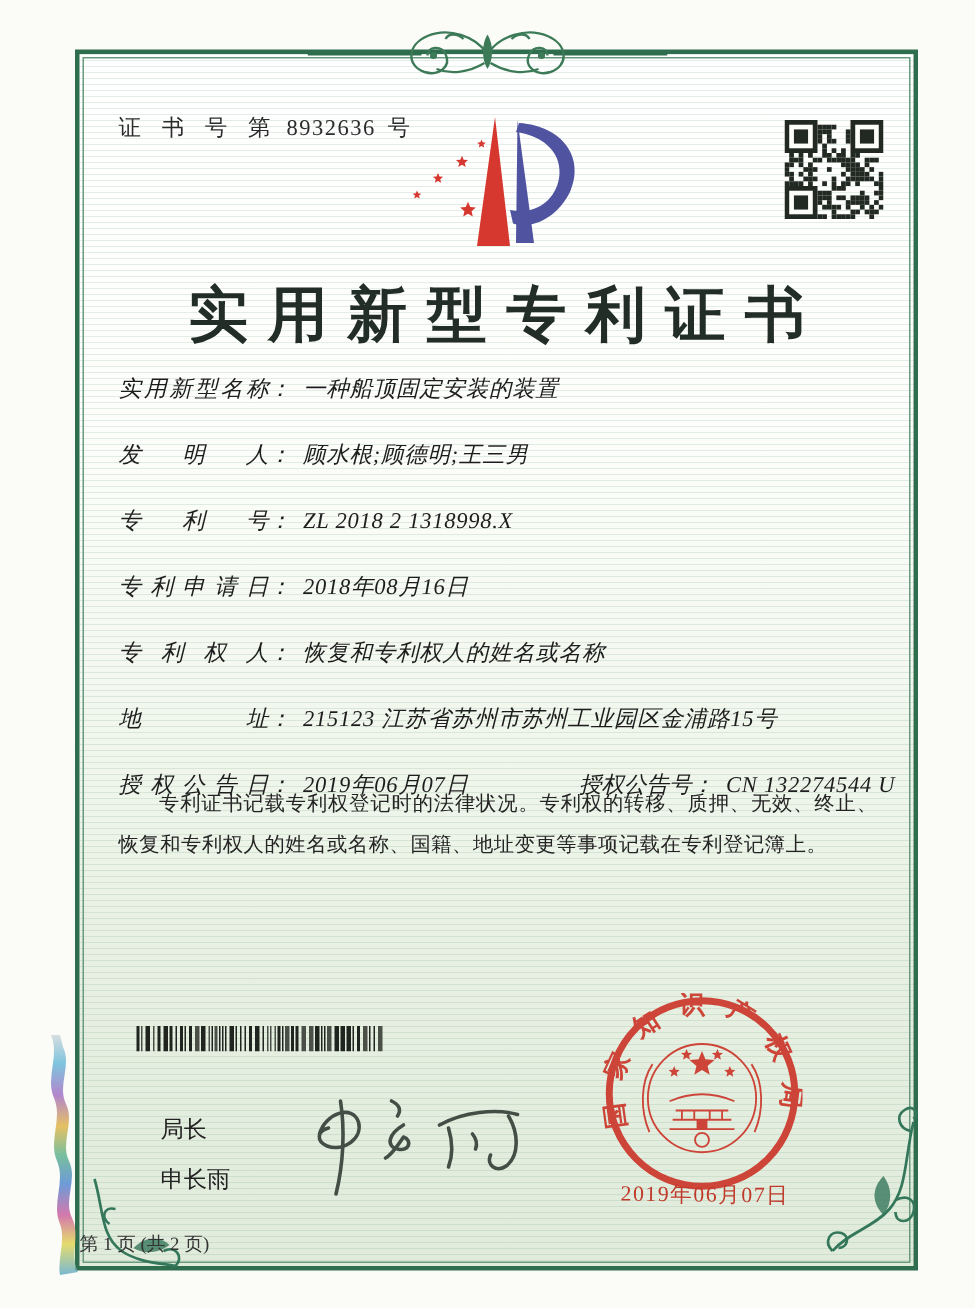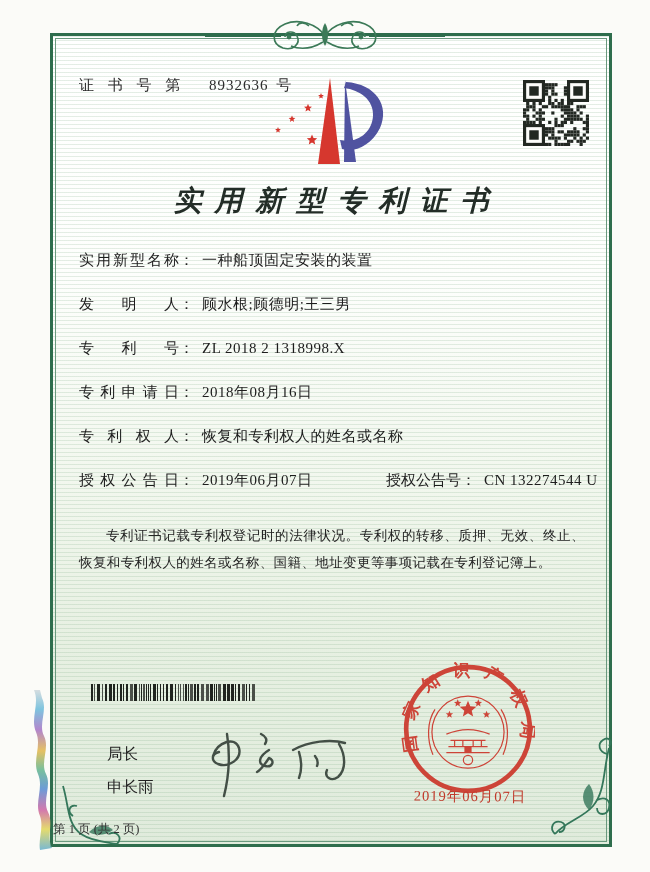--- a/index.html
+++ b/index.html
@@ -12,32 +12,32 @@
   .cert{
     position:absolute;left:50px;top:33px;width:562px;height:814px;
     box-sizing:border-box;border:3px solid #2e6d4d;
     background:
       repeating-linear-gradient(180deg, rgba(120,168,128,.20) 0 1px, rgba(255,255,255,0) 1px 4px),
       linear-gradient(180deg,#ffffff 0%,#fdfefc 30%,#f2f7ee 55%,#e7f0e2 75%,#e0ebdc 100%);
   }
   .cert-inner-line{position:absolute;inset:2px;border:1px solid #69997e;pointer-events:none;}
   
   .cert-no{position:absolute;left:26px;top:40px;font-size:15px;color:#2c2c2c;white-space:nowrap;}
-  .cert-no .pre{letter-spacing:5px;margin-right:20px;}
+  .cert-no .pre{letter-spacing:5px;margin-right:2px;}
   .cert-no .num{letter-spacing:1px;text-align:center;}
   .cert-no .suf{margin-left:4px;}
   .logo{position:absolute;left:215px;top:34px;width:125px;height:108px;}
   .qr{position:absolute;left:470px;top:44px;width:66px;height:66px;}
   .title{
     position:absolute;left:0;top:146px;width:100%;margin:0;text-align:center;
-    font-size:28px;font-weight:bold;color:#232d27;letter-spacing:13px;text-indent:13px;font-style:italic;
+    font-size:40px;font-weight:bold;color:#232d27;letter-spacing:13px;text-indent:13px;
   }
   
   .fields{position:absolute;left:26px;top:214px;right:22px;font-size:15px;color:#1d1d1d;}
-  .frow{margin-bottom:24px;line-height:20px;white-space:nowrap;}
+  .frow{margin-bottom:24px;line-height:20px;white-space:nowrap;font-style:italic;}
   .flabel{display:inline-block;width:100px;text-align:justify;text-align-last:justify;vertical-align:top;}
   .fcolon{display:inline-block;margin-right:8px;vertical-align:top;}
   .fvalue{letter-spacing:.5px;}
   .fvalue.w150{display:inline-block;width:158px;}
   .flabel2{display:inline-block;width:auto;margin-left:26px;}
   
   .paras{position:absolute;left:26px;right:24px;top:487px;font-size:13.5px;line-height:26.5px;color:#242424;text-align:justify;}
   .paras p{margin:0;text-indent:2em;letter-spacing:.4px;}
   
   .barcode{position:absolute;left:36px;top:648px;width:170px;height:17px;}
@@ -282,20 +282,23 @@
     <div class="frow">
       <span class="flabel">专利号</span><span class="fcolon">：</span><span class="fvalue">ZL 2018 2 1318998.X</span>
     </div>
     <div class="frow">
       <span class="flabel">专利申请日</span><span class="fcolon">：</span><span class="fvalue">2018年08月16日</span>
     </div>
     <div class="frow">
       <span class="flabel">专利权人</span><span class="fcolon">：</span><span class="fvalue">恢复和专利权人的姓名或名称</span>
     </div>
     <div class="frow">
+      <span class="flabel">地址</span><span class="fcolon">：</span><span class="fvalue">215123 江苏省苏州市苏州工业园区金浦路15号</span>
+    </div>
+    <div class="frow">
       <span class="flabel">授权公告日</span><span class="fcolon">：</span><span class="fvalue w150">2019年06月07日</span><span class="flabel flabel2">授权公告号</span><span class="fcolon">：</span><span class="fvalue">CN 132274544 U</span>
     </div>
   </div>
 
   <div class="paras">
     <p>专利证书记载专利权登记时的法律状况。专利权的转移、质押、无效、终止、恢复和专利权人的姓名或名称、国籍、地址变更等事项记载在专利登记簿上。</p>
   </div>
 
   <svg class="barcode" id="bc-svg" viewBox="0 0 170 17">
       <rect x="2" y="0" width="2" height="17" fill="#20241f"></rect>

